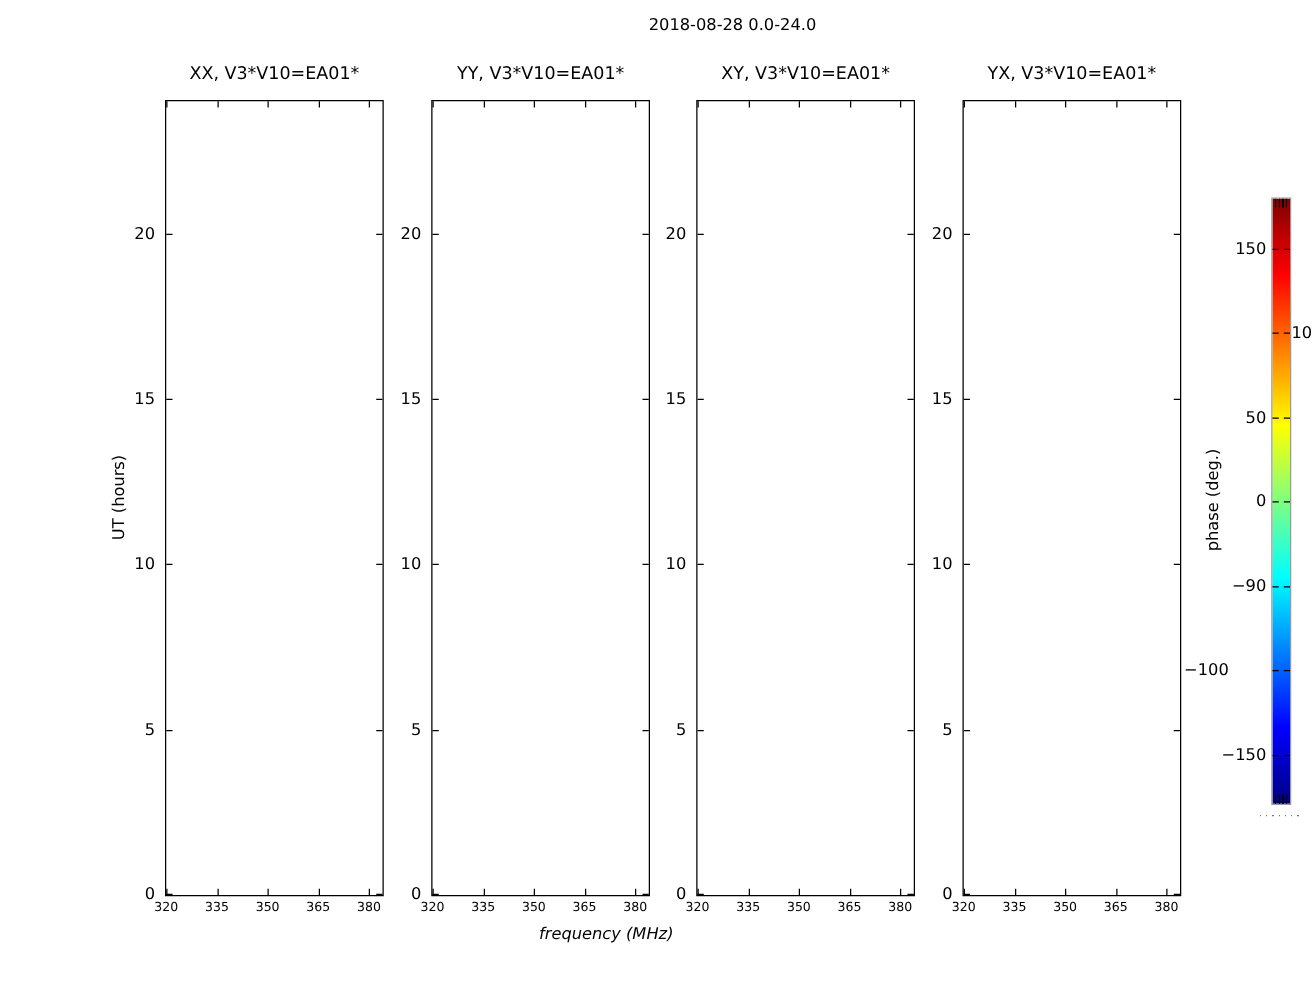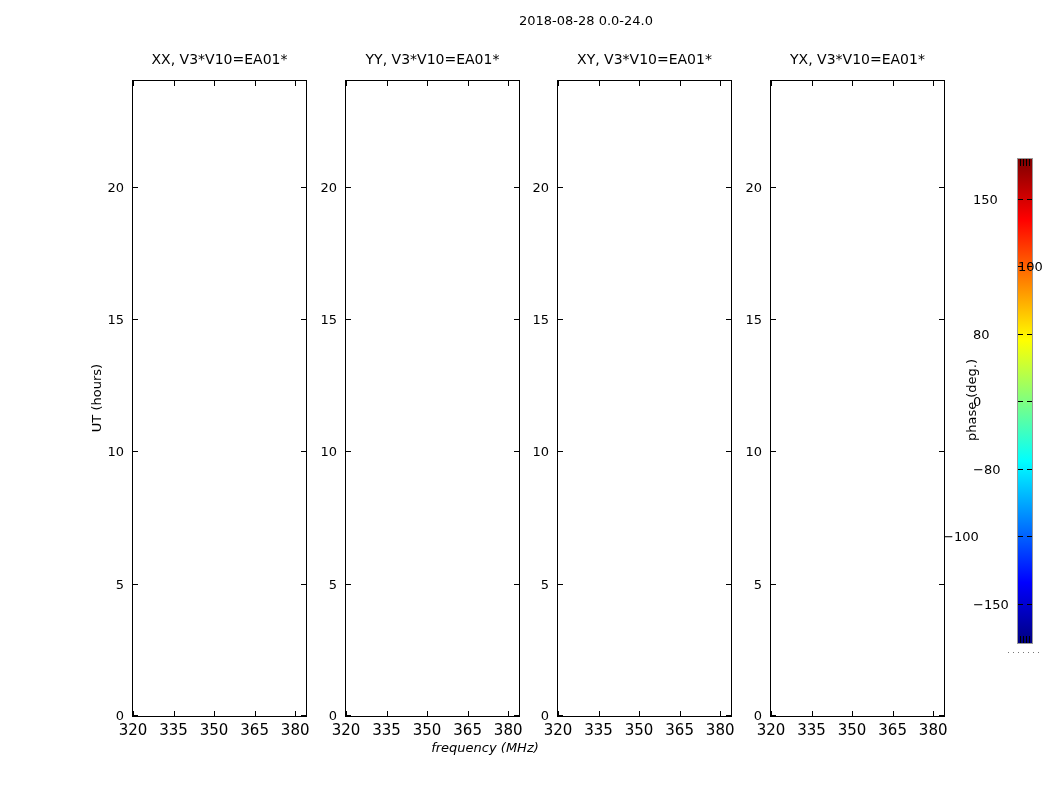--- a/index.html
+++ b/index.html
@@ -46,21 +46,21 @@
     background: #fff;
   }
   .tick { position: absolute; background: #000; }
   .tick.x-top    { top: 0;    width: 1px; height: 5px; }
   .tick.x-bottom { bottom: 0; width: 1px; height: 5px; }
   .tick.y-left   { left: 0;   width: 5px; height: 1px; }
   .tick.y-right  { right: 0;  width: 5px; height: 1px; }
   .xtick-label {
     position: absolute;
     transform: translateX(-50%);
-    font-size: 15px;
+    font-size: 10px;
     white-space: nowrap;
   }
   .ytick-label {
     position: absolute;
     left: -46px;
     width: 38px;
     text-align: right;
     font-size: 13px;
     line-height: 15px;
   }
@@ -101,21 +101,21 @@
     left: 1008px;
     top: 652px;
     width: 32px;
     height: 1px;
     background: repeating-linear-gradient(to right, #777 0 1px, transparent 1px 5px);
   }
   .cb-tick { position: absolute; width: 5px; height: 1px; background: #000; }
   .cb-tick-label {
     position: absolute;
     width: 40px;
-    text-align: left;
+    text-align: right;
     font-size: 13px;
     line-height: 15px;
   }
   .cb-label {
     position: absolute;
     top: 400px;
     left: 971px;
     transform: translate(-50%, -50%) rotate(-90deg);
     font-size: 13px;
     white-space: nowrap;
@@ -282,26 +282,26 @@
   <div class="cb-label axis-label">phase (deg.)</div>
 
 <div class="cb-tick" style="left: 1018px; top: 198.5px;"></div>
     <div class="cb-tick" style="left: 1027px; top: 198.5px;"></div>
     <div class="cb-tick-label" style="left: 973px; top: 191.5px;">150</div>
     <div class="cb-tick" style="left: 1018px; top: 266px;"></div>
     <div class="cb-tick" style="left: 1027px; top: 266px;"></div>
     <div class="cb-tick-label" style="left: 1018px; top: 259px;">100</div>
     <div class="cb-tick" style="left: 1018px; top: 333.5px;"></div>
     <div class="cb-tick" style="left: 1027px; top: 333.5px;"></div>
-    <div class="cb-tick-label" style="left: 973px; top: 326.5px;">80</div>
+    <div class="cb-tick-label" style="left: 973px; top: 326.5px;">50</div>
     <div class="cb-tick" style="left: 1018px; top: 401px;"></div>
     <div class="cb-tick" style="left: 1027px; top: 401px;"></div>
     <div class="cb-tick-label" style="left: 973px; top: 394px;">0</div>
     <div class="cb-tick" style="left: 1018px; top: 468.5px;"></div>
     <div class="cb-tick" style="left: 1027px; top: 468.5px;"></div>
-    <div class="cb-tick-label" style="left: 973px; top: 461.5px;">−80</div>
+    <div class="cb-tick-label" style="left: 973px; top: 461.5px;">−90</div>
     <div class="cb-tick" style="left: 1018px; top: 536px;"></div>
     <div class="cb-tick" style="left: 1027px; top: 536px;"></div>
     <div class="cb-tick-label" style="left: 943px; top: 529px;">−100</div>
     <div class="cb-tick" style="left: 1018px; top: 603.5px;"></div>
     <div class="cb-tick" style="left: 1027px; top: 603.5px;"></div>
     <div class="cb-tick-label" style="left: 973px; top: 596.5px;">−150</div>
   </div>
 
 </body></html>

